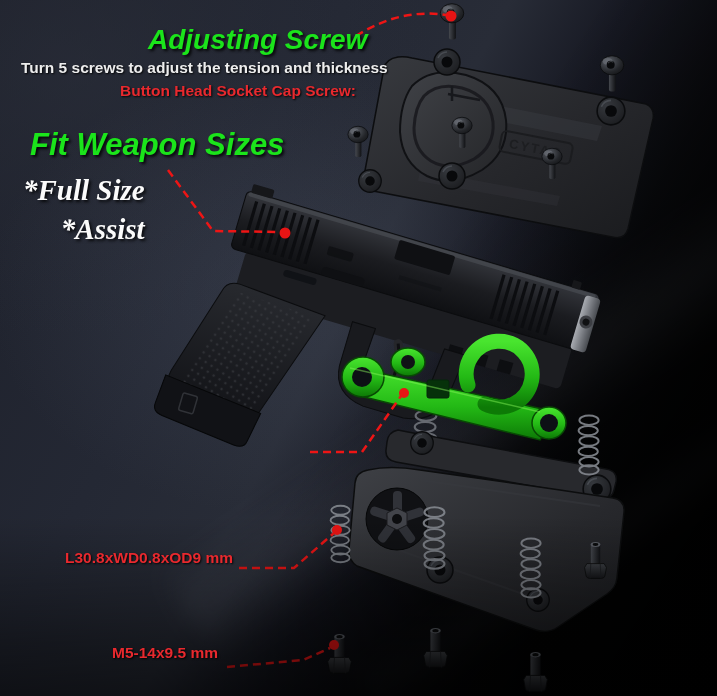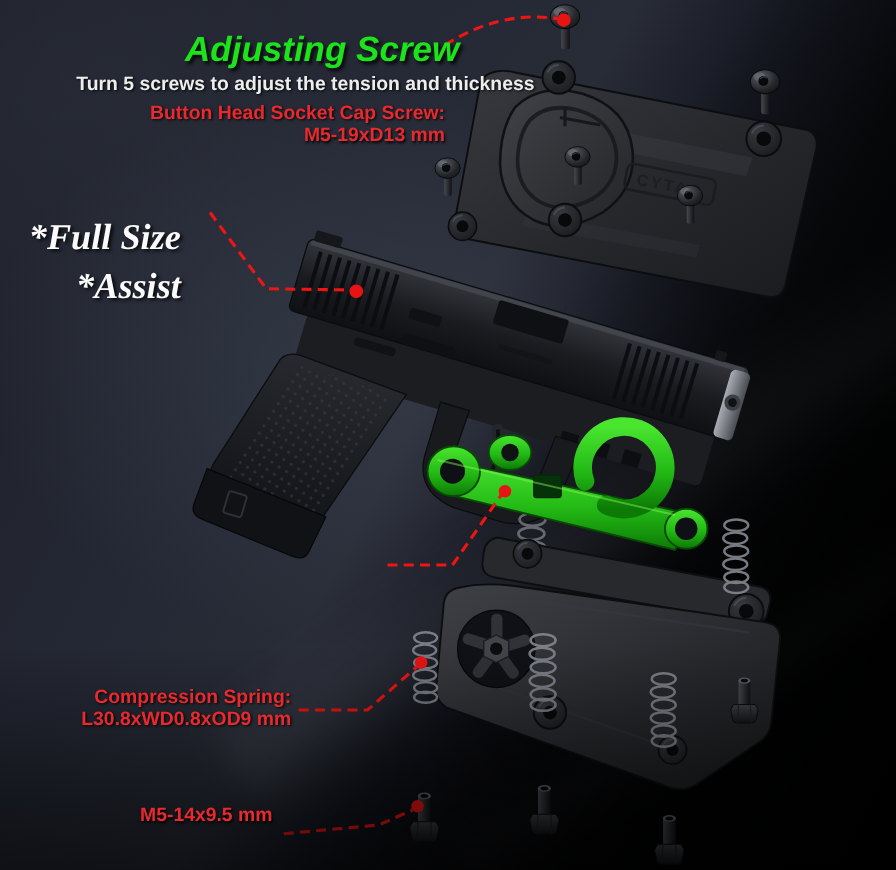--- a/index.html
+++ b/index.html
@@ -24,23 +24,23 @@
     background:linear-gradient(180deg, rgba(0,0,0,0) 0%, rgba(0,0,0,0.45) 70%, rgba(0,0,0,0.6) 100%); }
   svg.art { position:absolute; left:0; top:0; }
 
   .label { position:absolute; white-space:nowrap; }
   .green-title { font-style:italic; font-weight:bold; color:#1be41b;
     text-shadow:2px 2px 3px rgba(0,0,0,0.85); }
   .t-adjust { left:148px; top:24px; font-size:28px; }
   .t-fit    { left:30px;  top:127px; font-size:31px; }
   .t-flex   { left:165px; top:423px; font-size:26px; }
   .desc { font-weight:bold; color:#ededed; text-shadow:1px 1px 2px rgba(0,0,0,0.9); }
-  .d-turn   { left:21px; top:59px;  font-size:15.5px;margin-left:40px; }
+  .d-turn   { left:21px; top:59px;  font-size:15.5px; }
   .d-assist { left:28px; top:453px; font-size:15px; }
-  .spec { font-weight:bold; color:#e8292e; text-align:right;
+  .spec { font-weight:bold; color:#e8292e; 
     text-shadow:1px 1px 2px rgba(0,0,0,0.9); font-size:15.5px; line-height:18px; }
   .s-screw  { right:361px; top:82px; }
   .s-spring { right:484px; top:549px; line-height:17.5px; }
   .s-nuts   { right:499px; top:644px; line-height:17.5px; }
   .sizes { position:absolute; left:23px; top:171px;
     font-family:"Liberation Serif", "DejaVu Serif", serif;
     font-style:italic; font-weight:bold; font-size:29px; line-height:38.5px;
     color:#fbfbfb; text-shadow:2px 2px 3px rgba(0,0,0,0.8);text-align:right; }
 </style>
 </head>
@@ -270,29 +270,28 @@
       <circle cx="334" cy="645" r="5"></circle>
     </g>
   </svg>
 
   <div class="bottomfade"></div>
 
   <div class="label green-title t-adjust">Adjusting Screw</div>
   <div class="label desc d-turn">Turn 5 screws to adjust the tension and thickness</div>
   <div class="label spec s-screw">
     <div>Button Head Socket Cap Screw:</div>
-    <div>M5-19xD13 mm</div>
-  </div>
-
+  </div>
+
+  <div class="label green-title t-fit">Fit Weapon Sizes</div>
   <div class="sizes">
     <div>*Full Size</div>
     <div>*Assist</div>
   </div>
 
 
   <div class="label spec s-spring">
-    <div>Compression Spring:</div>
     <div>L30.8xWD0.8xOD9 mm</div>
   </div>
   <div class="label spec s-nuts">
     <div>M5-14x9.5 mm</div>
   </div>
 </div>
 
 </body></html>

